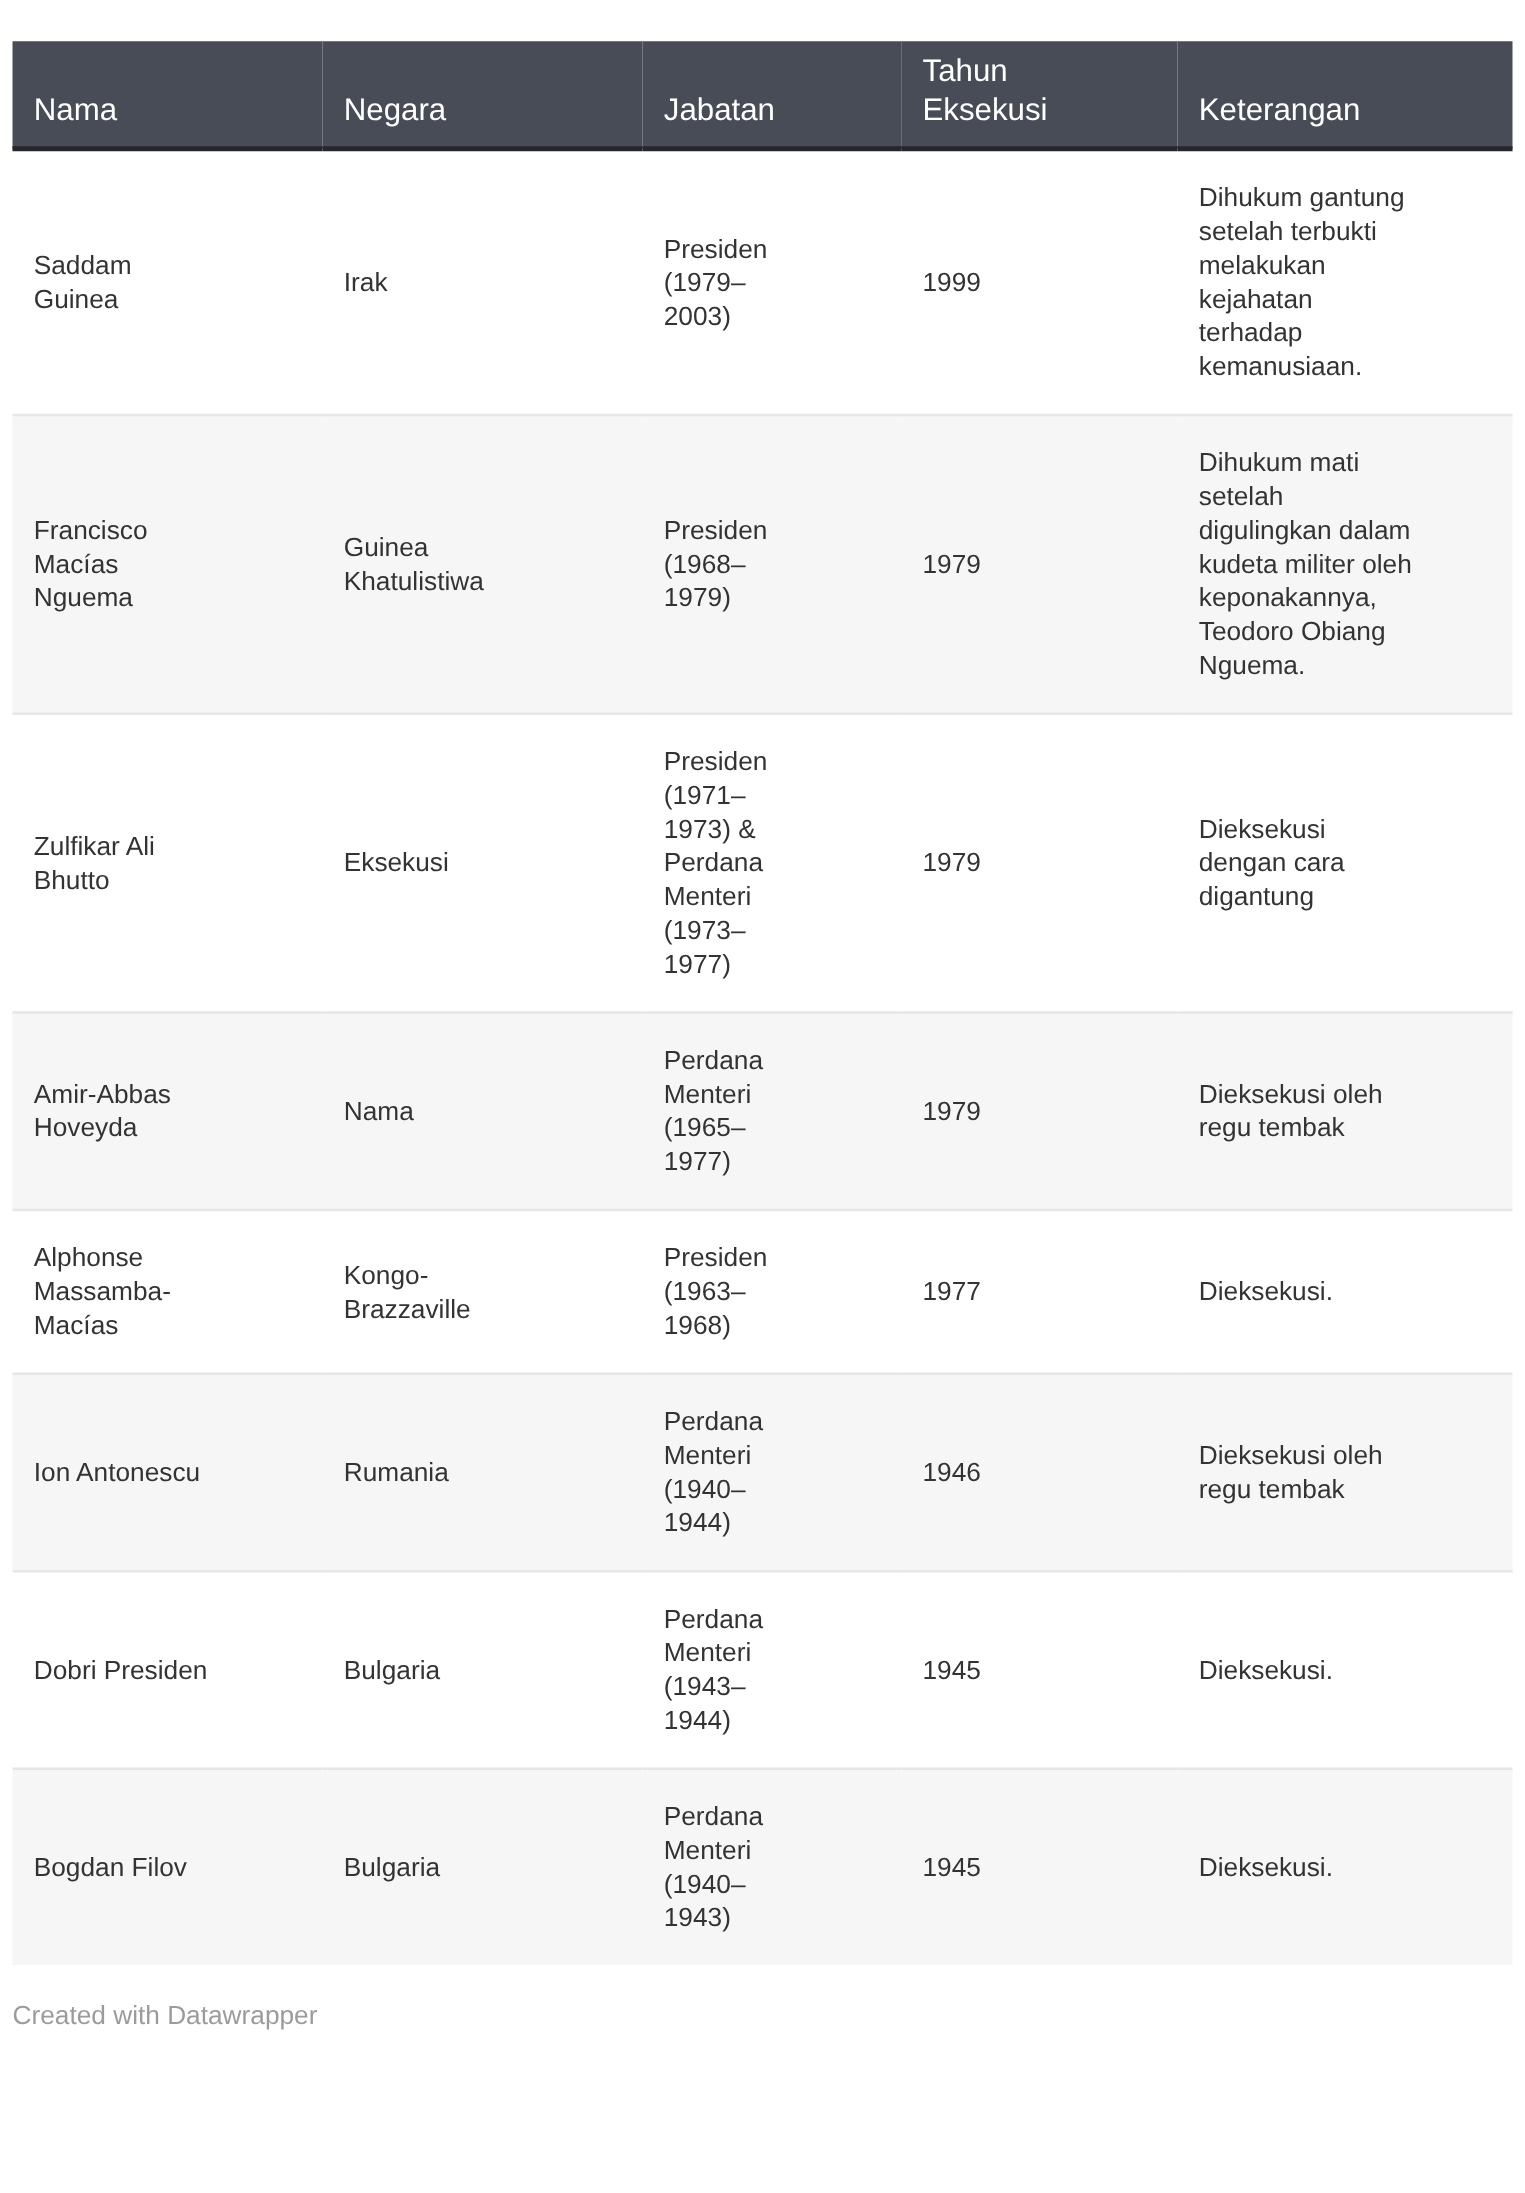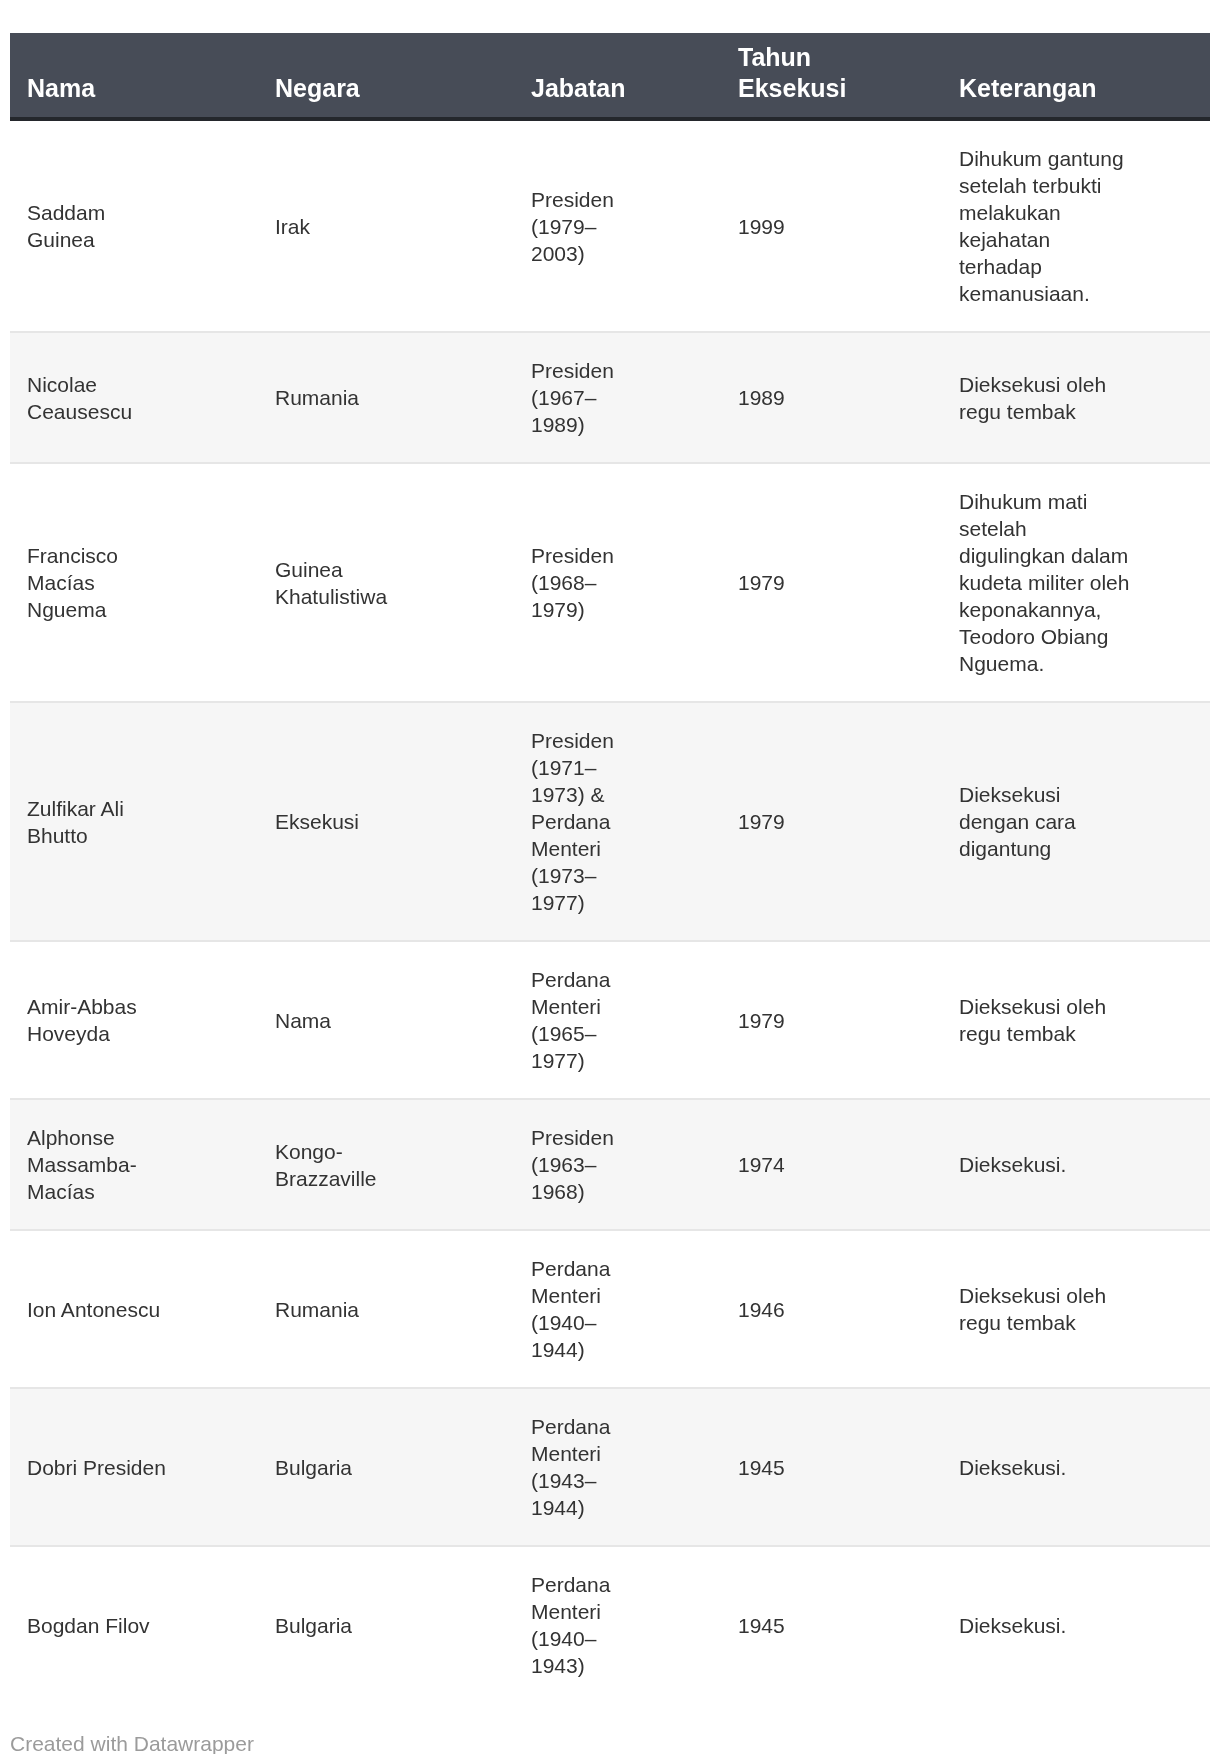--- a/index.html
+++ b/index.html
@@ -28,21 +28,21 @@
   col.c-nama       { width: 248px; }
   col.c-negara     { width: 256px; }
   col.c-jabatan    { width: 207px; }
   col.c-tahun      { width: 221px; }
   col.c-keterangan { width: 268px; }
 
   thead th {
     background: var(--header-bg);
     color: var(--header-text);
     font-size: 25px;
-    font-weight: 700;
+    font-weight: 400;
     line-height: 31px;
     text-align: left;
     vertical-align: bottom;
     padding: 9px 17px 13px 17px;
     border-bottom: 4px solid var(--header-border);
     white-space: pre-line;
   }
   tbody td {
     font-size: 21px;
     line-height: 27px;
@@ -112,41 +112,20 @@
             <div class="cell">Dihukum gantung
 setelah terbukti
 melakukan
 kejahatan
 terhadap
 kemanusiaan.</div>
           </td>
       </tr>
       <tr>
         <td>
-            <div class="cell">Nicolae
-Ceausescu</div>
-          </td>
-        <td>
-            <div class="cell">Rumania</div>
-          </td>
-        <td>
-            <div class="cell">Presiden
-(1967–
-1989)</div>
-          </td>
-        <td>
-            <div class="cell">1989</div>
-          </td>
-        <td>
-            <div class="cell">Dieksekusi oleh
-regu tembak</div>
-          </td>
-      </tr>
-      <tr>
-        <td>
             <div class="cell">Francisco
 Macías
 Nguema</div>
           </td>
         <td>
             <div class="cell">Guinea
 Khatulistiwa</div>
           </td>
         <td>
             <div class="cell">Presiden
@@ -223,21 +202,21 @@
         <td>
             <div class="cell">Kongo-
 Brazzaville</div>
           </td>
         <td>
             <div class="cell">Presiden
 (1963–
 1968)</div>
           </td>
         <td>
-            <div class="cell">1974</div>
+            <div class="cell">1977</div>
           </td>
         <td>
             <div class="cell">Dieksekusi.</div>
           </td>
       </tr>
       <tr>
         <td>
             <div class="cell">Ion Antonescu</div>
           </td>
         <td>

